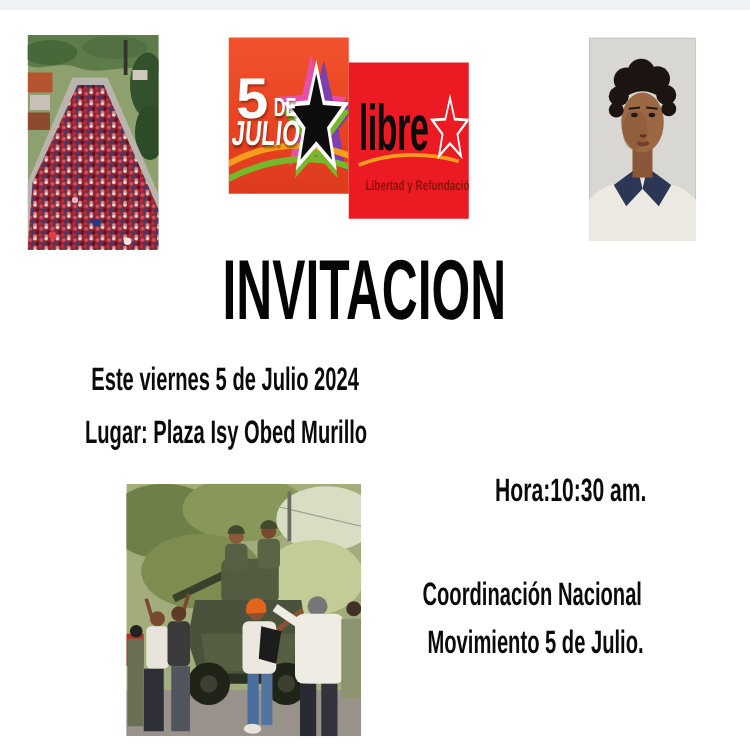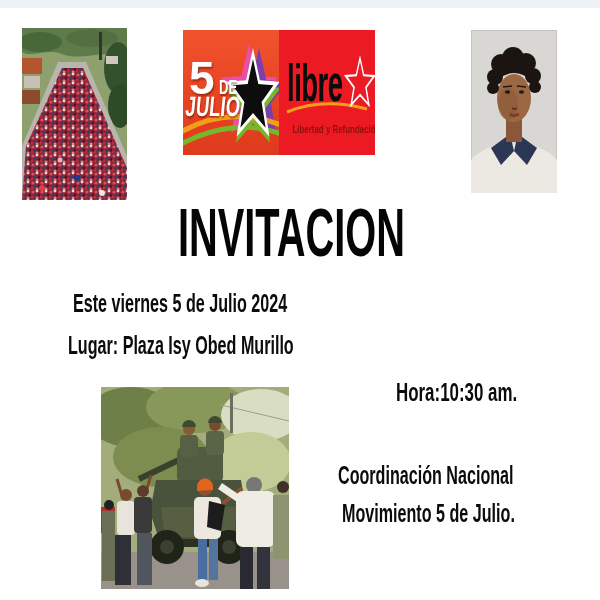--- a/index.html
+++ b/index.html
@@ -10,21 +10,21 @@
   .top-strip{position:absolute;left:0;top:0;width:600px;height:8px;background:#eef2f6;}
   .photo{position:absolute;overflow:hidden;}
   .photo svg{display:block;width:100%;height:100%;}
   .photo-march{left:22px;top:28px;width:105px;height:172px;}
   .photo-portrait{left:471px;top:30px;width:86px;height:163px;}
   .photo-tank{left:101px;top:387px;width:188px;height:202px;}
 
   .logo{position:absolute;left:183px;top:30px;width:192px;height:125px;display:flex;}
   .logo-half{position:relative;width:96px;height:125px;overflow:hidden;}
   .logo-left{background:linear-gradient(180deg,#f1532e 0%,#e84322 55%,#de3a1d 100%);}
-  .logo-right{background:#EC1B23;}
+  .logo-right{background:#EC1B23;margin-top:20px;}
   .logo-left svg,.logo-right svg{position:absolute;left:0;top:0;width:96px;height:125px;}
   .lg-txt{position:absolute;line-height:1;white-space:nowrap;font-weight:bold;color:#fff;z-index:2;
           text-shadow:1px 2px 2px rgba(60,10,0,.45);}
   .lg-5{left:6px;top:25px;font-size:46px;}
   .lg-de{left:36px;top:46px;font-size:21px;transform:scaleX(.62);transform-origin:left top;}
   .lg-julio{left:4px;top:63px;font-size:28px;transform:scaleX(.66) skewX(-8deg);transform-origin:left top;}
   .lg-libre{left:8px;top:27px;font-size:52px;color:#0b0b0b;text-shadow:none;
             transform:scaleX(.53);transform-origin:left top;letter-spacing:-1px;}
   .lg-tagline{left:0;top:94px;width:96px;text-align:center;font-size:11px;color:#8B120C;text-shadow:none;
             transform:scaleX(.72);transform-origin:center top;}

